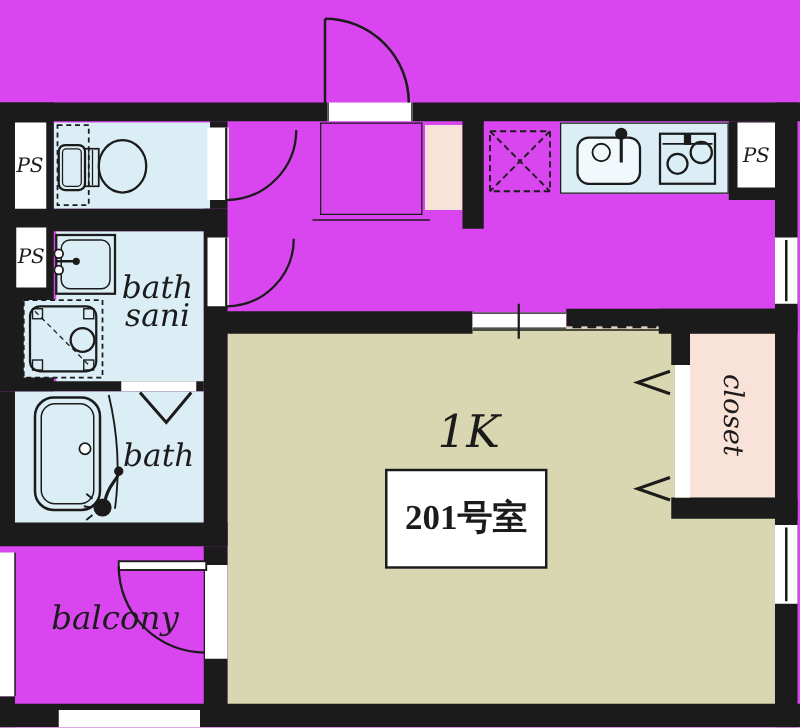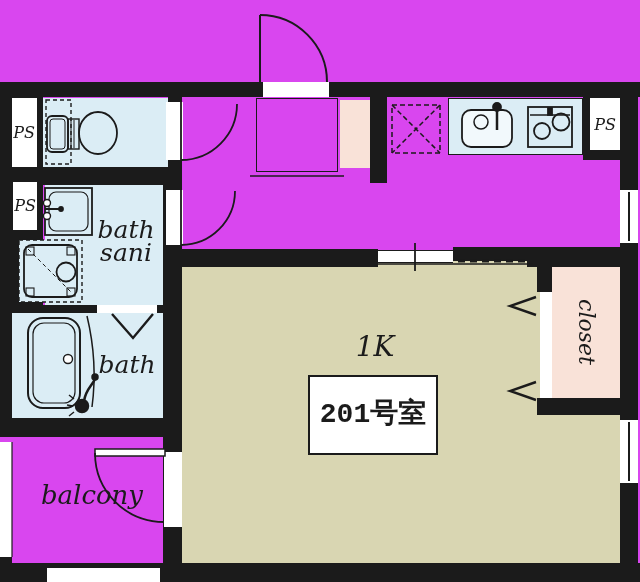--- a/index.html
+++ b/index.html
@@ -13,25 +13,25 @@
   .pink{background:#f9e2d8;}
   svg.overlay{position:absolute;left:0;top:0;width:640px;height:582px;pointer-events:none;}
   .lbl{position:absolute;transform:translate(-50%,-50%);font-style:italic;
        font-family:"DejaVu Serif",serif;color:#1b1b1b;white-space:nowrap;text-align:center;}
   .lbl-ps{font-size:16px;}
   .lbl-ent{font-size:24px;line-height:18px;}
   .lbl-sani{font-size:25px;line-height:23px;}
   .lbl-bath{font-size:25px;}
   .lbl-balcony{font-size:26px;}
   .lbl-closet{font-size:22px;transform:translate(-50%,-50%) rotate(90deg);}
-  .lbl-1k{font-size:28px;}
+  .lbl-1k{font-size:36px;}
   .numbox{position:absolute;left:308px;top:375px;width:130px;height:80px;background:#ffffff;
           border:2.5px solid #1b1b1b;box-sizing:border-box;display:flex;flex-direction:column;
           align-items:center;justify-content:center;}
-  .numbox div{font-family:Liberation Mono, monospace;font-weight:bold;
+  .numbox div{font-family:Liberation Serif, serif;font-weight:bold;
           font-size:28px;line-height:32px;color:#1b1b1b;white-space:nowrap;}
   .ent-box{position:absolute;left:256px;top:98px;width:82px;height:74px;
            border:1.5px solid #1b1b1b;box-sizing:border-box;background:transparent;}
   .jamb{border-left:1.5px solid #1b1b1b;border-right:1.5px solid #1b1b1b;box-sizing:border-box;}
   .slide{border-top:1.5px solid #1b1b1b;border-bottom:1.5px solid #1b1b1b;box-sizing:border-box;}
   .counter{border:1.2px solid #1b1b1b;box-sizing:border-box;}
 </style>
 </head>
 <body>
 

